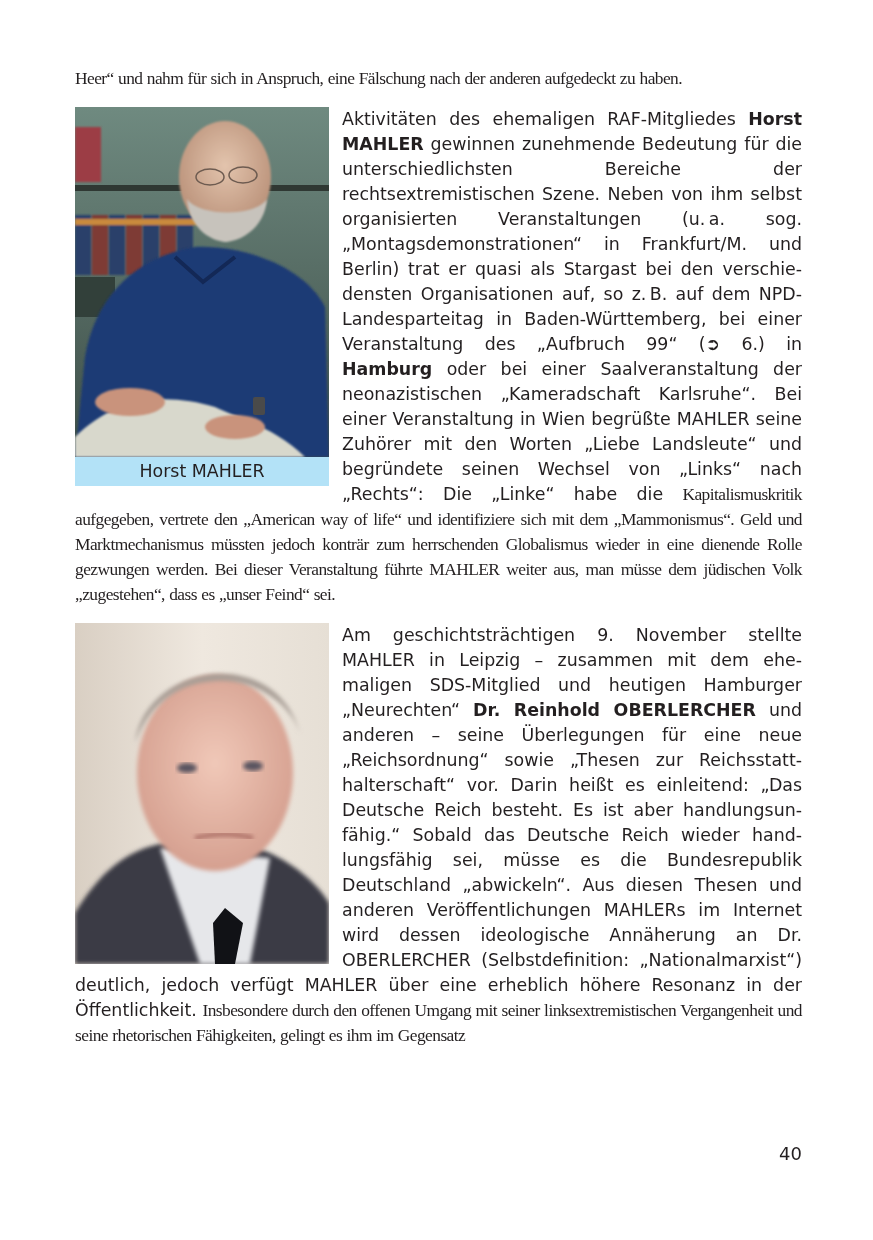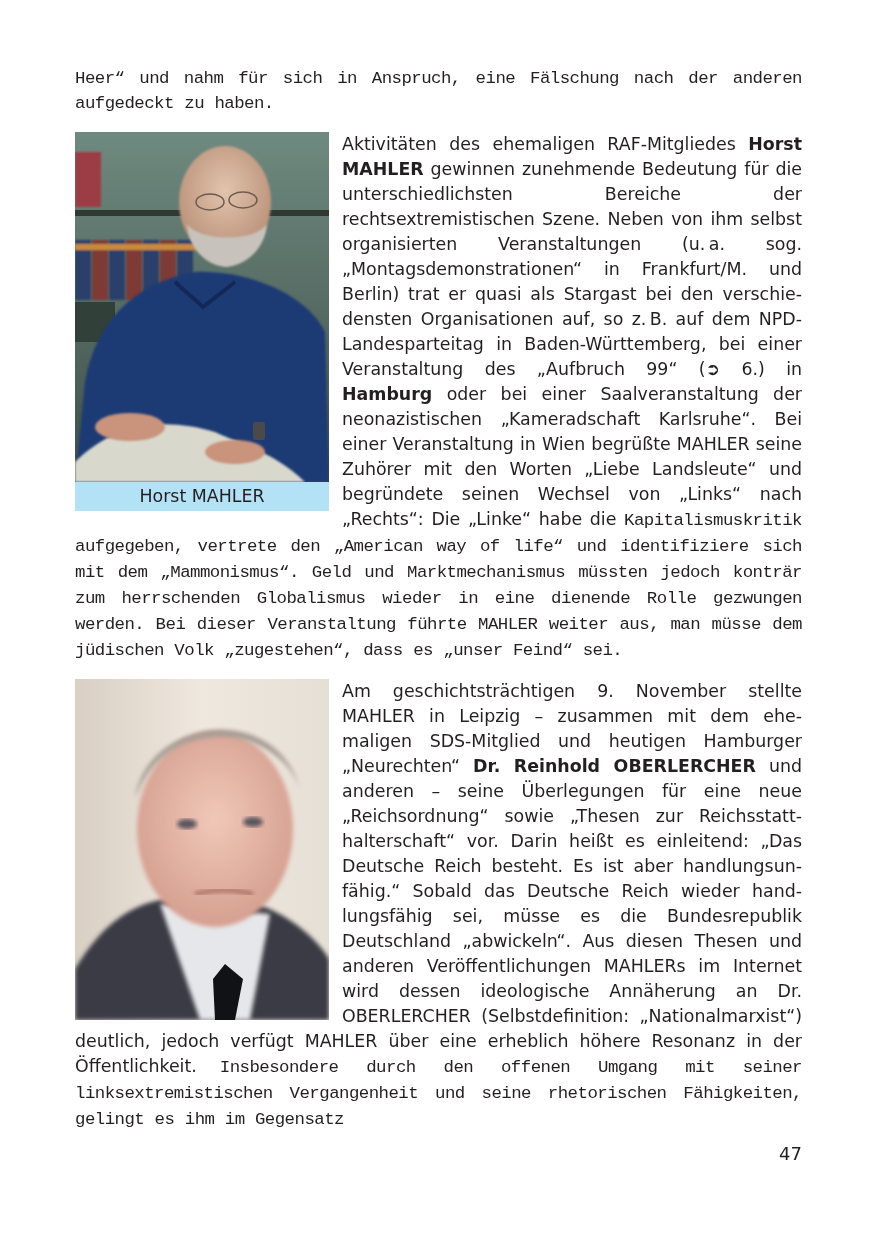--- a/index.html
+++ b/index.html
@@ -10,21 +10,21 @@
     }
     .page { position: absolute; left: 75px; top: 66px; width: 727px; }
     p {
       margin: 0;
       font-size: 17.4px;
       line-height: 25px;
       text-align: justify;
       hyphens: manual;
     }
     .condensed {
-      font-family: Liberation Mono, monospace;
+      font-family: Liberation Serif, serif;
       font-stretch: condensed;
       letter-spacing: -0.55px;
       word-spacing: 0.5px;
     }
     b { font-weight: bold; }
     .figure {
       float: left;
       width: 254px;
       margin-right: 13px;
       margin-bottom: 4px;
@@ -154,13 +154,13 @@
         </svg>
       </div>
     </div>
 
     <p><span>Am geschichtsträchtigen 9. November stellte MAHLER in Leipzig – zusammen mit dem ehe­maligen SDS-Mitglied und heutigen Hamburger „Neurechten“ </span><b>Dr. Reinhold OBERLERCHER</b><span> und anderen – seine Überlegungen für eine neue „Reichsordnung“ sowie „Thesen zur Reichsstatt­halterschaft“ vor. Darin heißt es einleitend: „Das Deutsche Reich besteht. Es ist aber handlungsun­fähig.“ Sobald das Deutsche Reich wieder hand­lungsfähig sei, müsse es die Bundesrepublik Deutschland „abwickeln“. Aus diesen Thesen und anderen Veröffentlichungen MAHLERs im Inter­net wird dessen ideologische Annäherung an Dr. OBERLERCHER (Selbstdefinition: „Nationalmar­xist“) deutlich, jedoch verfügt MAHLER über eine erheblich höhere Resonanz in der Öffentlichkeit. </span><span class="condensed">Insbesondere durch den offenen Umgang mit seiner linksextremistischen Ver­gangenheit und seine rhetorischen Fähigkeiten, gelingt es ihm im Gegensatz</span></p>
     <div class="clear"></div>
   </div>
 
 </div>
 
-<div class="page-number">47</div>
+<div class="page-number">40</div>
 
 </body></html>

